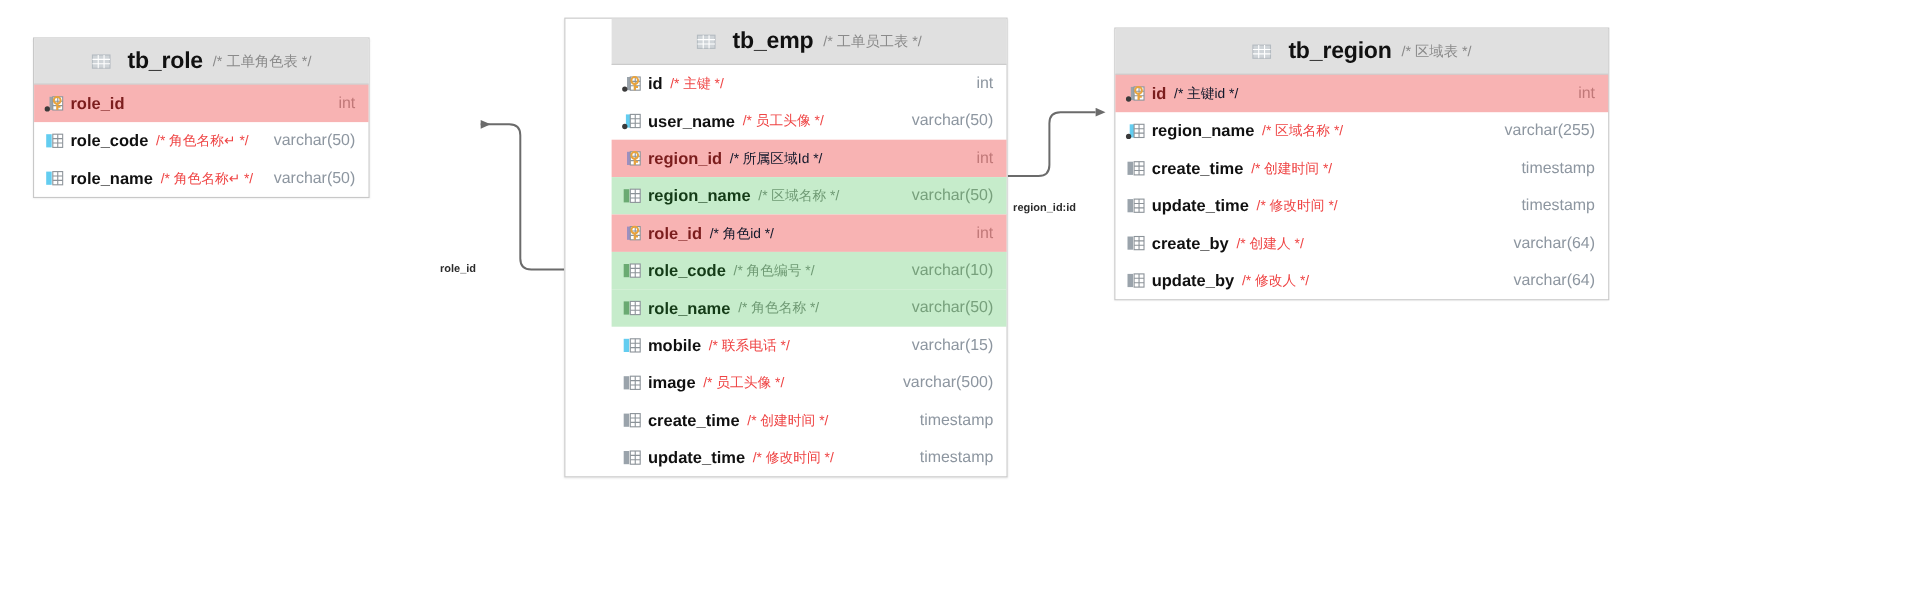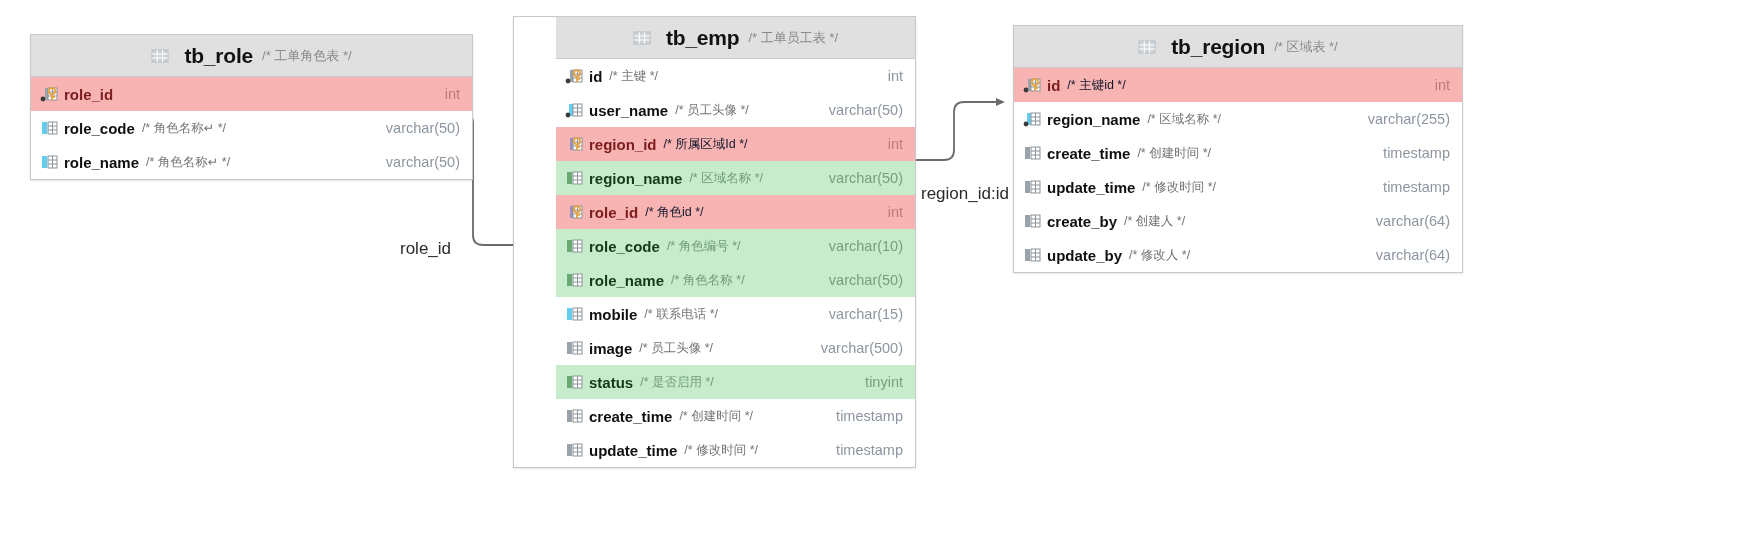--- a/index.html
+++ b/index.html
@@ -50,45 +50,46 @@
     position:relative;
   }
   .row.pk{background:#f8b3b3;}
   .row.hl-green{background:#c6eccb;}
   .row .colname{
     font-size:15px;font-weight:bold;color:#101010;white-space:nowrap;
   }
   .row.pk .colname{color:#7b1d1d;}
   .row.hl-green .colname{color:#143b17;}
   .row .comment{
-    font-size:12.5px;color:#737373;margin-left:7px;white-space:nowrap;
+    font-size:12.5px;color:#ef4444;margin-left:7px;white-space:nowrap;
   }
   .row.pk .comment{color:#0f172a;}
   .row.hl-green .comment{color:#6f9a74;}
   .row .dtype{
     margin-left:auto;padding-left:14px;
     font-size:14.5px;color:#8d96a0;white-space:nowrap;
   }
   .row.pk .dtype{color:#c07878;}
   .row.hl-green .dtype{color:#77a07c;}
 
   
   .ico{
     width:18px;height:18px;margin-right:6px;flex:0 0 18px;
     position:relative;display:inline-block;
   }
   .ico svg{display:block;}
 
   
   .edge-label{
     position:absolute;
-    font-size:17px;
+    font-size:10px;
     color:#2b2b2b;
     white-space:nowrap;
     z-index:6;
+    font-weight:bold;
   }
   svg.links{position:absolute;left:0;top:0;width:1739px;height:549px;z-index:1;overflow:visible;}
 </style>
 </head>
 <body>
 
 <div id="canvas">
 
   <svg class="links" viewBox="0 0 1739 549">
     <defs>
@@ -101,21 +102,21 @@
     </defs>
 
     <path d="M513,245 L483,245 Q473,245 473,235 L473,123 Q473,113 463,113 L437,113" fill="none" stroke="#6b6b6b" stroke-width="1.8" marker-end="url(#arrowL)"></path>
 
     <path d="M916,160 L944,160 Q954,160 954,150 L954,112 Q954,102 964,102 L996,102" fill="none" stroke="#6b6b6b" stroke-width="1.8" marker-end="url(#arrowR)"></path>
   </svg>
 
   <div class="edge-label" style="left:400px;top:239px;">role_id</div>
   <div class="edge-label" style="left:921px;top:184px;">region_id:id</div>
 
-  <div class="table-card" id="t0" style="left:30px;top:34px;width:443px;">
+  <div class="table-card" id="t0" style="left:30px;top:34px;width:306px;">
     <div class="table-header">
       <span class="ico">
           <svg width="18" height="18" viewBox="0 0 18 18">
             <rect x="1" y="3" width="16" height="12" fill="#cfd4d8" stroke="#b4bbc1" stroke-width="1"></rect>
             <line x1="1" y1="7" x2="17" y2="7" stroke="#ffffff" stroke-width="1"></line>
             <line x1="1" y1="11" x2="17" y2="11" stroke="#ffffff" stroke-width="1"></line>
             <line x1="6.3" y1="3" x2="6.3" y2="15" stroke="#ffffff" stroke-width="1"></line>
             <line x1="11.6" y1="3" x2="11.6" y2="15" stroke="#ffffff" stroke-width="1"></line>
           </svg>
         </span>
@@ -316,34 +317,20 @@
               <rect x="2" y="3" width="5" height="12" fill="#9aa3ab"></rect>
               <rect x="8" y="3" width="9" height="12" fill="#ffffff" stroke="#8c9399" stroke-width="1"></rect>
               <line x1="8" y1="7" x2="17" y2="7" stroke="#8c9399" stroke-width="1"></line>
               <line x1="8" y1="11" x2="17" y2="11" stroke="#8c9399" stroke-width="1"></line>
               <line x1="12.5" y1="3" x2="12.5" y2="15" stroke="#8c9399" stroke-width="1"></line>
             </svg>
           </span>
           <span class="colname">image</span>
           <span class="comment">/* 员工头像 */</span>
           <span class="dtype">varchar(500)</span>
-        </div>
-        <div class="row hl-green">
-          <span class="ico">
-            <svg width="18" height="18" viewBox="0 0 18 18">
-              <rect x="2" y="3" width="5" height="12" fill="#6aaa72"></rect>
-              <rect x="8" y="3" width="9" height="12" fill="#ffffff" stroke="#8c9399" stroke-width="1"></rect>
-              <line x1="8" y1="7" x2="17" y2="7" stroke="#8c9399" stroke-width="1"></line>
-              <line x1="8" y1="11" x2="17" y2="11" stroke="#8c9399" stroke-width="1"></line>
-              <line x1="12.5" y1="3" x2="12.5" y2="15" stroke="#8c9399" stroke-width="1"></line>
-            </svg>
-          </span>
-          <span class="colname">status</span>
-          <span class="comment">/* 是否启用 */</span>
-          <span class="dtype">tinyint</span>
         </div>
         <div class="row">
           <span class="ico">
             <svg width="18" height="18" viewBox="0 0 18 18">
               <rect x="2" y="3" width="5" height="12" fill="#9aa3ab"></rect>
               <rect x="8" y="3" width="9" height="12" fill="#ffffff" stroke="#8c9399" stroke-width="1"></rect>
               <line x1="8" y1="7" x2="17" y2="7" stroke="#8c9399" stroke-width="1"></line>
               <line x1="8" y1="11" x2="17" y2="11" stroke="#8c9399" stroke-width="1"></line>
               <line x1="12.5" y1="3" x2="12.5" y2="15" stroke="#8c9399" stroke-width="1"></line>
             </svg>

